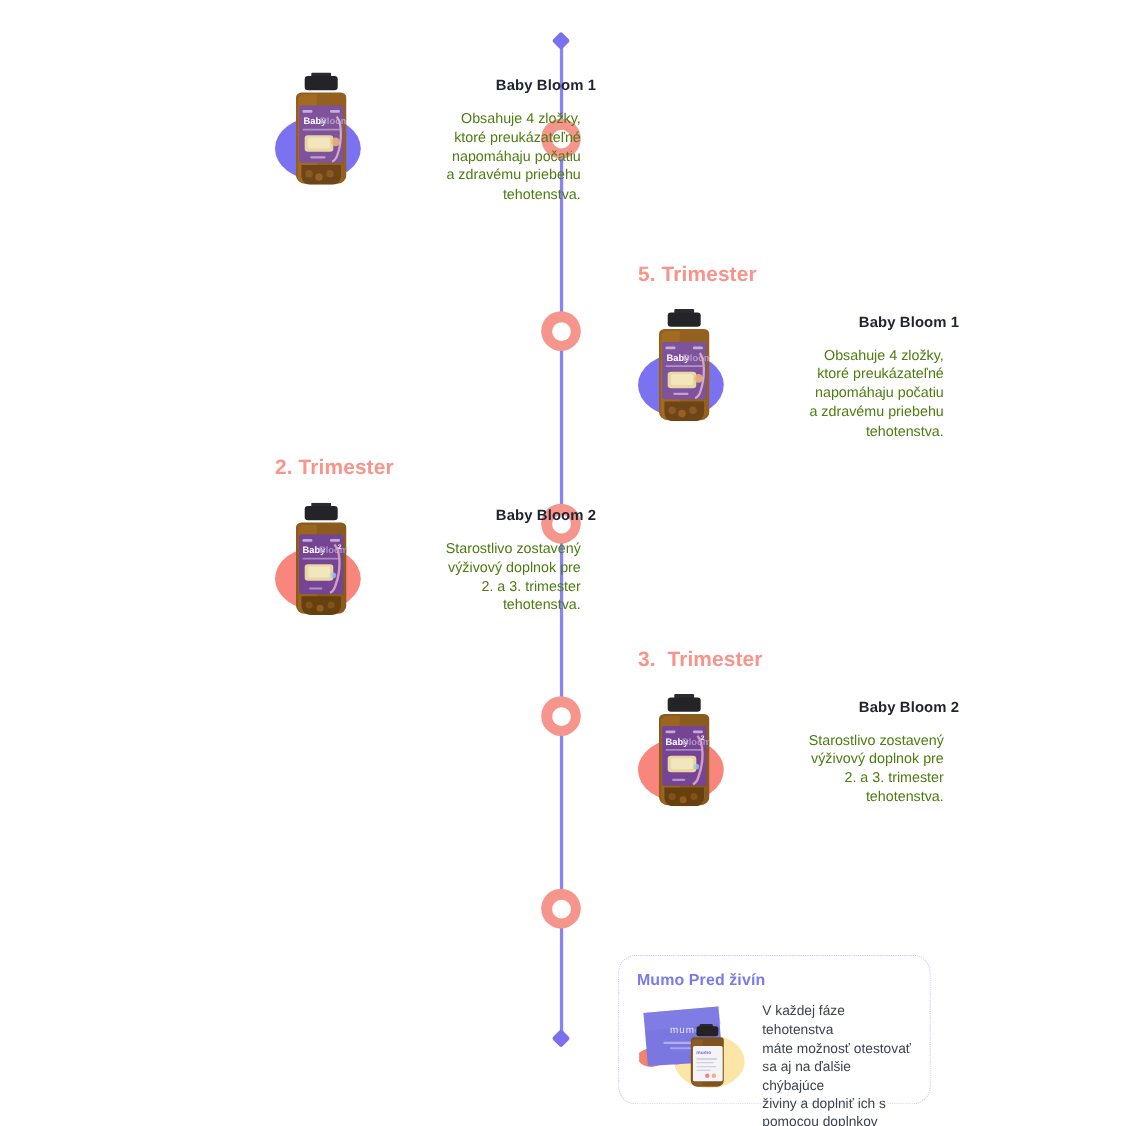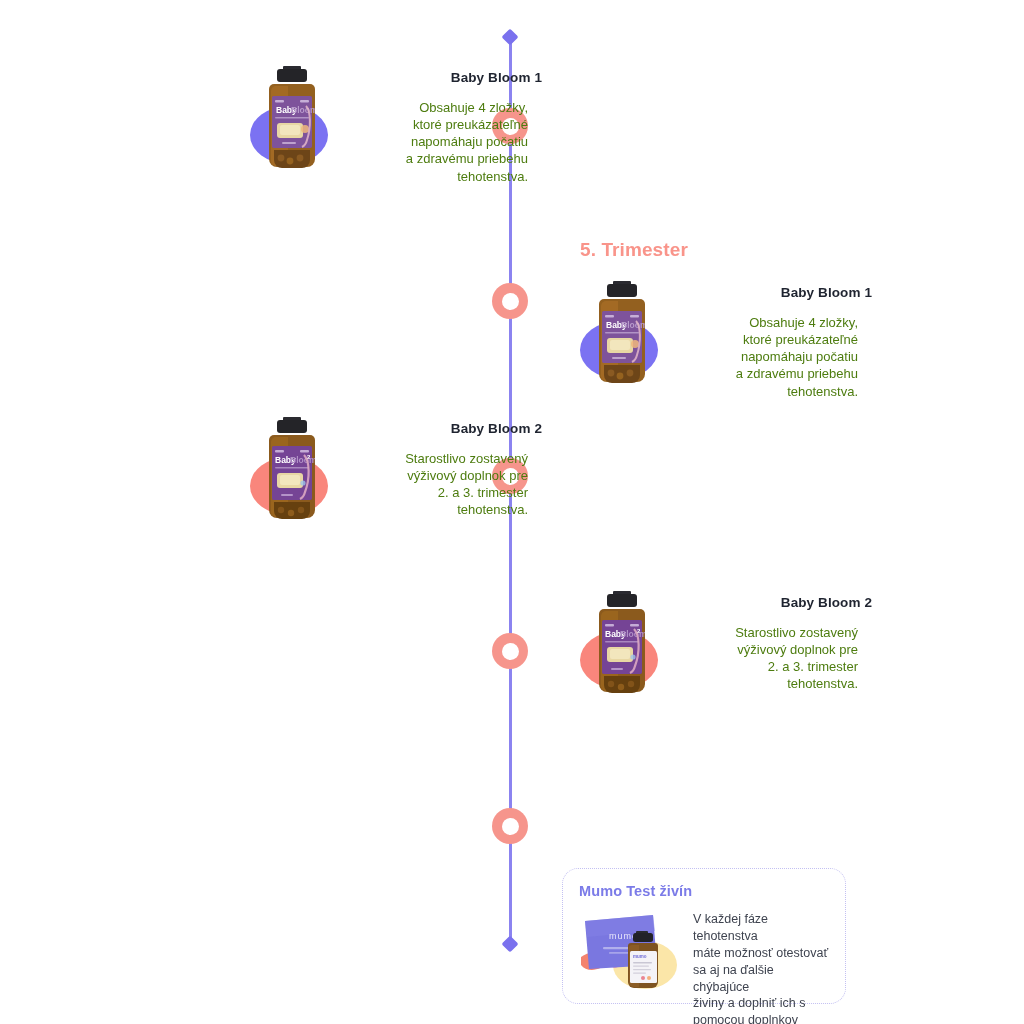--- a/index.html
+++ b/index.html
@@ -268,20 +268,21 @@
         <div class="product-desc">Obsahuje 4 zložky,
 ktoré preukázateľné
 napomáhaju počatiu
 a zdravému priebehu
 tehotenstva.</div>
       </div>
     </div>
   </div>
 
   <div class="block" style="left:250px; top:415px;">
+    <div class="block-heading">2. Trimester</div>
     <div class="block-body">
       <div class="product">
         <div class="blob salmon"></div>
         <svg class="bottle" viewBox="0 0 46 102">
           <rect x="14" y="0" width="18" height="4" rx="1" fill="#2a2a30"></rect>
           <rect x="8" y="3" width="30" height="13" rx="3" fill="#242428"></rect>
           <path d="M5 18 h36 a5 5 0 0 1 5 5 v70 a8 8 0 0 1 -8 8 h-30 a8 8 0 0 1 -8 -8 v-70 a5 5 0 0 1 5 -5 z" fill="#8b5a1d"></path>
           <path d="M7 20 h12 v80 h-12 a5 5 0 0 1 -5 -5 v-70 a5 5 0 0 1 5 -5 z" fill="#a1691f" opacity="0.7"></path>
           <rect x="3" y="29" width="40" height="54" rx="2" fill="#6f3f8e"></rect>
           <rect x="3" y="29" width="40" height="54" rx="2" fill="#7c4a9b" opacity="0.5"></rect>
@@ -306,20 +307,21 @@
         <div class="product-name">Baby Bloom 2</div>
         <div class="product-desc">Starostlivo zostavený
 výživový doplnok pre
 2. a 3. trimester
 tehotenstva.</div>
       </div>
     </div>
   </div>
 
   <div class="block" style="left:580px; top:589px;">
+    <div class="block-heading">3.  Trimester</div>
     <div class="block-body">
       <div class="product">
         <div class="blob salmon"></div>
         <svg class="bottle" viewBox="0 0 46 102">
           <rect x="14" y="0" width="18" height="4" rx="1" fill="#2a2a30"></rect>
           <rect x="8" y="3" width="30" height="13" rx="3" fill="#242428"></rect>
           <path d="M5 18 h36 a5 5 0 0 1 5 5 v70 a8 8 0 0 1 -8 8 h-30 a8 8 0 0 1 -8 -8 v-70 a5 5 0 0 1 5 -5 z" fill="#8b5a1d"></path>
           <path d="M7 20 h12 v80 h-12 a5 5 0 0 1 -5 -5 v-70 a5 5 0 0 1 5 -5 z" fill="#a1691f" opacity="0.7"></path>
           <rect x="3" y="29" width="40" height="54" rx="2" fill="#6f3f8e"></rect>
           <rect x="3" y="29" width="40" height="54" rx="2" fill="#7c4a9b" opacity="0.5"></rect>
@@ -345,21 +347,21 @@
         <div class="product-desc">Starostlivo zostavený
 výživový doplnok pre
 2. a 3. trimester
 tehotenstva.</div>
       </div>
     </div>
   </div>
 
 
   <div class="mumo-card">
-    <div class="mumo-title">Mumo Test živín</div>
+    <div class="mumo-title">Mumo Pred živín</div>
     <div class="mumo-body">
       <div class="mumo-figure">
         <svg width="104" height="86" viewBox="0 0 104 86">
 
           <ellipse cx="66" cy="58" rx="32" ry="24" fill="#fbe6a8"></ellipse>
 
           <path d="M2 50 c10 -8 22 -4 28 4 c-8 10 -22 12 -28 4 z" fill="#f4836e"></path>
           <path d="M20 44 c8 -2 14 4 13 11 c-7 4 -15 0 -16 -6 z" fill="#8fc98d"></path>
           <circle cx="36" cy="56" r="5" fill="#f0a0b4"></circle>
           <rect x="42" y="50" width="7" height="7" rx="1.5" fill="#e85f6b" transform="rotate(20 45 53)"></rect>

